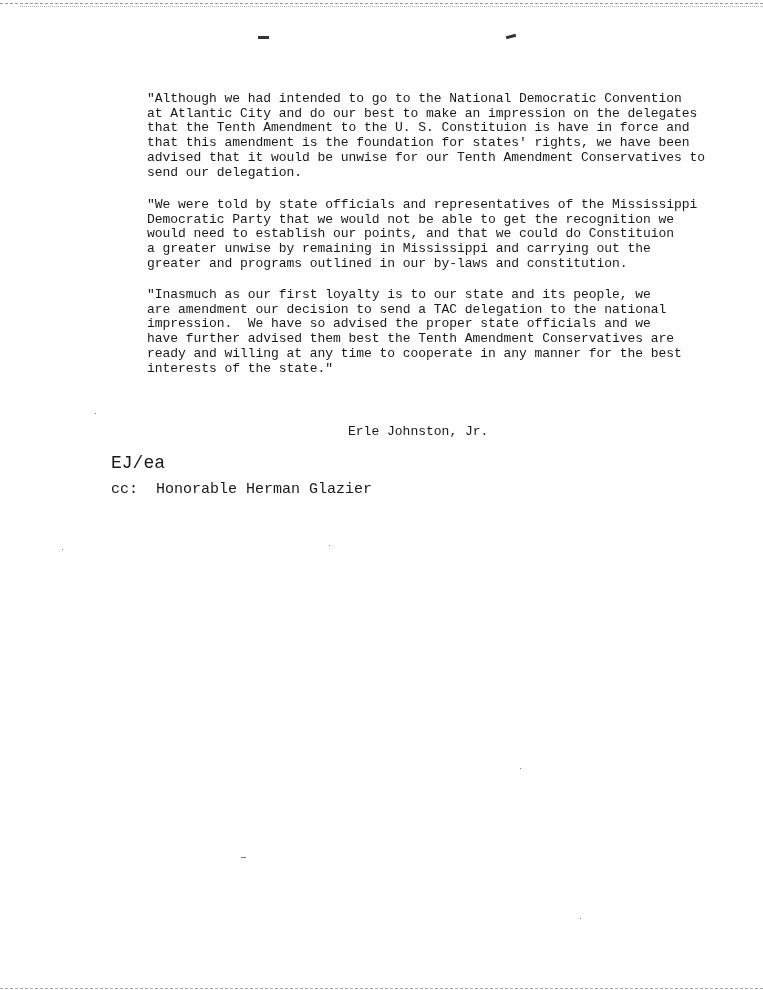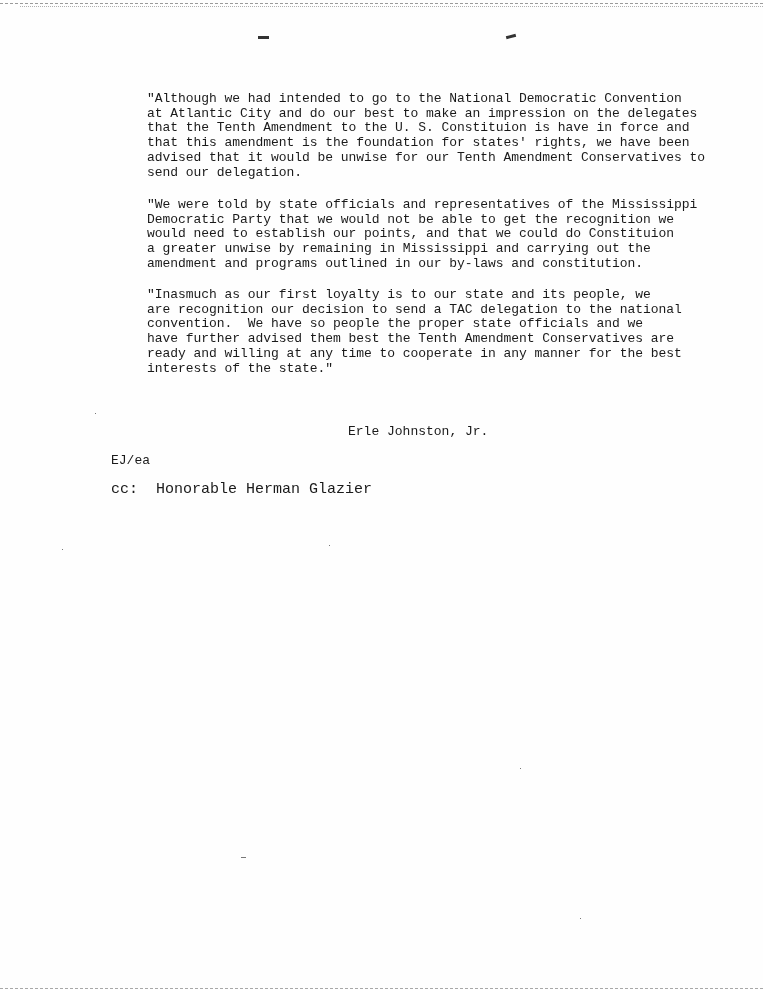--- a/index.html
+++ b/index.html
@@ -11,21 +11,21 @@
                  border-top: 1px dotted #b0b0b0; }
     .edge-bottom { position: absolute; left: 0; top: 988px; width: 763px; height: 0;
                    border-top: 1px dashed #a8a8a8; }
     .mark { position: absolute; height: 3px; background: #333; }
     .para { position: absolute; left: 147px; margin: 0; font-size: 13px;
             line-height: 14.7px; white-space: pre; letter-spacing: -0.05px; }
     .p1 { top: 92px; }
     .p2 { top: 198px; }
     .p3 { top: 288px; }
     .sig { position: absolute; left: 348px; top: 424px; font-size: 13px; }
-    .initials { position: absolute; left: 111px; top: 453px; font-size: 13px; }
+    .initials { position: absolute; left: 111px; top: 453px; font-size: 18px; }
     .cc { position: absolute; left: 111px; top: 481px; font-size: 15px; white-space: pre; }
     .speck { position: absolute; width: 1px; height: 1px; background: #777; }
   </style>
 </head>
 <body>
 
 <div class="edge-top"></div>
 <div class="edge-top2"></div>
 <div class="mark" style="left:258px;top:36px;width:11px;"></div>
 <div class="mark" style="left:506px;top:35px;width:10px;transform:rotate(-15deg);"></div>
@@ -34,25 +34,25 @@
 <span>at Atlantic City and do our best to make an impression on the delegates</span>
 <span>that the Tenth Amendment to the U. S. Constituion is have in force and</span>
 <span>that this amendment is the foundation for states' rights, we have been</span>
 <span>advised that it would be unwise for our Tenth Amendment Conservatives to</span>
 <span>send our delegation.</span></p>
 
 <p class="para p2"><span>"We were told by state officials and representatives of the Mississippi</span>
 <span>Democratic Party that we would not be able to get the recognition we</span>
 <span>would need to establish our points, and that we could do Constituion</span>
 <span>a greater unwise by remaining in Mississippi and carrying out the</span>
-<span>amendment and programs outlined in our by-laws and constitution.</span></p>
+<span>greater and programs outlined in our by-laws and constitution.</span></p>
 
 <p class="para p3"><span>"Inasmuch as our first loyalty is to our state and its people, we</span>
-<span>are recognition our decision to send a TAC delegation to the national</span>
-<span>convention.  We have so people the proper state officials and we</span>
+<span>are amendment our decision to send a TAC delegation to the national</span>
+<span>impression.  We have so advised the proper state officials and we</span>
 <span>have further advised them best the Tenth Amendment Conservatives are</span>
 <span>ready and willing at any time to cooperate in any manner for the best</span>
 <span>interests of the state."</span></p>
 
 <div class="sig">Erle Johnston, Jr.</div>
 <div class="initials">EJ/ea</div>
 <div class="cc"><span>cc:</span>  <span>Honorable Herman Glazier</span></div>
 
 <div class="speck" style="left:62px;top:549px;"></div>
 <div class="speck" style="left:329px;top:545px;"></div>

